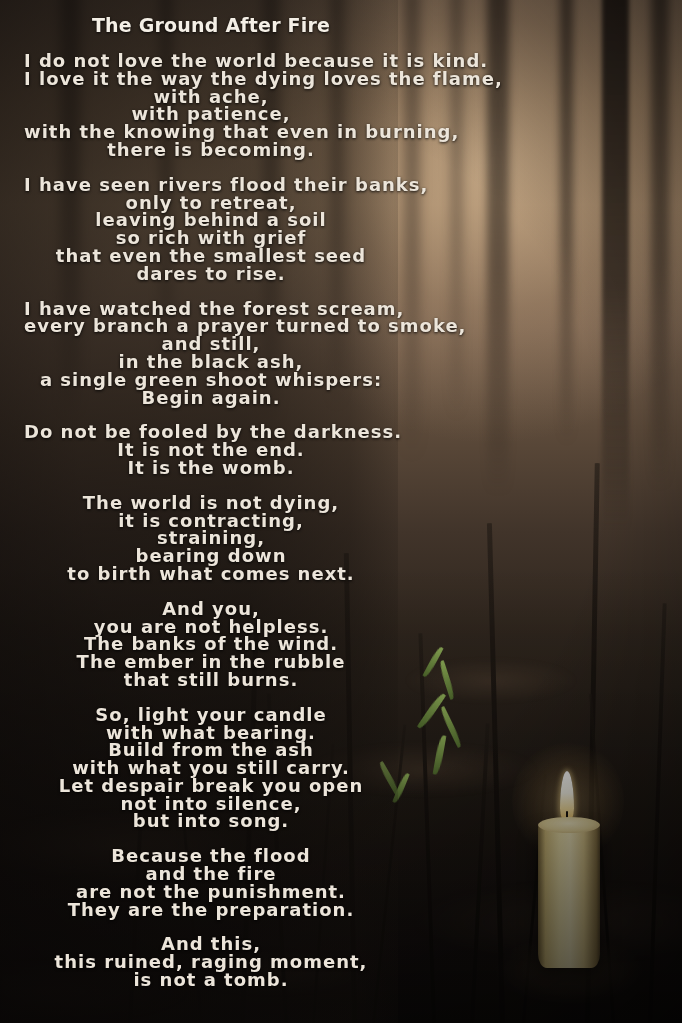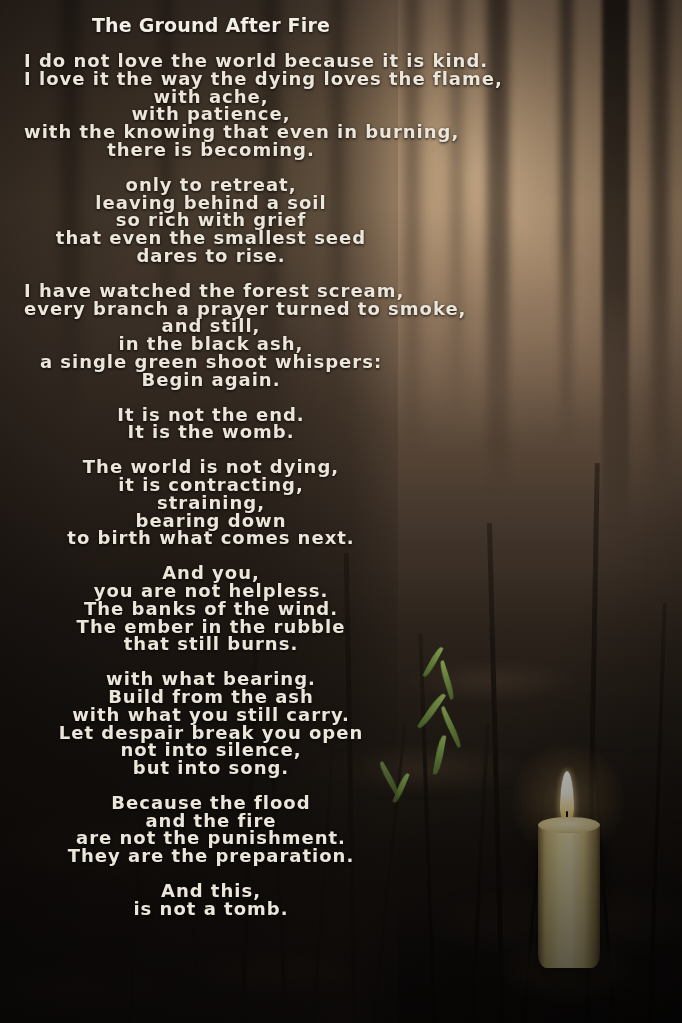--- a/index.html
+++ b/index.html
@@ -253,66 +253,70 @@
     <div id="poem-body">
         <div class="stanza">
           <div class="line">I do not love the world because it is kind.</div>
           <div class="line">I love it the way the dying loves the flame,</div>
           <div class="line">with ache,</div>
           <div class="line">with patience,</div>
           <div class="line">with the knowing that even in burning,</div>
           <div class="line">there is becoming.</div>
         </div>
         <div class="stanza">
+          <div class="line">I have seen rivers flood their banks,</div>
           <div class="line">only to retreat,</div>
           <div class="line">leaving behind a soil</div>
           <div class="line">so rich with grief</div>
           <div class="line">that even the smallest seed</div>
           <div class="line">dares to rise.</div>
         </div>
         <div class="stanza">
           <div class="line">I have watched the forest scream,</div>
           <div class="line">every branch a prayer turned to smoke,</div>
           <div class="line">and still,</div>
           <div class="line">in the black ash,</div>
           <div class="line">a single green shoot whispers:</div>
           <div class="line">Begin again.</div>
         </div>
         <div class="stanza">
+          <div class="line">Do not be fooled by the darkness.</div>
           <div class="line">It is not the end.</div>
           <div class="line">It is the womb.</div>
         </div>
         <div class="stanza">
           <div class="line">The world is not dying,</div>
           <div class="line">it is contracting,</div>
           <div class="line">straining,</div>
           <div class="line">bearing down</div>
           <div class="line">to birth what comes next.</div>
         </div>
         <div class="stanza">
           <div class="line">And you,</div>
           <div class="line">you are not helpless.</div>
           <div class="line">The banks of the wind.</div>
           <div class="line">The ember in the rubble</div>
           <div class="line">that still burns.</div>
         </div>
         <div class="stanza">
+          <div class="line">So, light your candle</div>
           <div class="line">with what bearing.</div>
           <div class="line">Build from the ash</div>
           <div class="line">with what you still carry.</div>
           <div class="line">Let despair break you open</div>
           <div class="line">not into silence,</div>
           <div class="line">but into song.</div>
         </div>
         <div class="stanza">
           <div class="line">Because the flood</div>
           <div class="line">and the fire</div>
           <div class="line">are not the punishment.</div>
           <div class="line">They are the preparation.</div>
         </div>
         <div class="stanza">
           <div class="line">And this,</div>
+          <div class="line">this ruined, raging moment,</div>
           <div class="line">is not a tomb.</div>
         </div>
       </div>
   </div>
 
 </div>
 
 </body></html>

